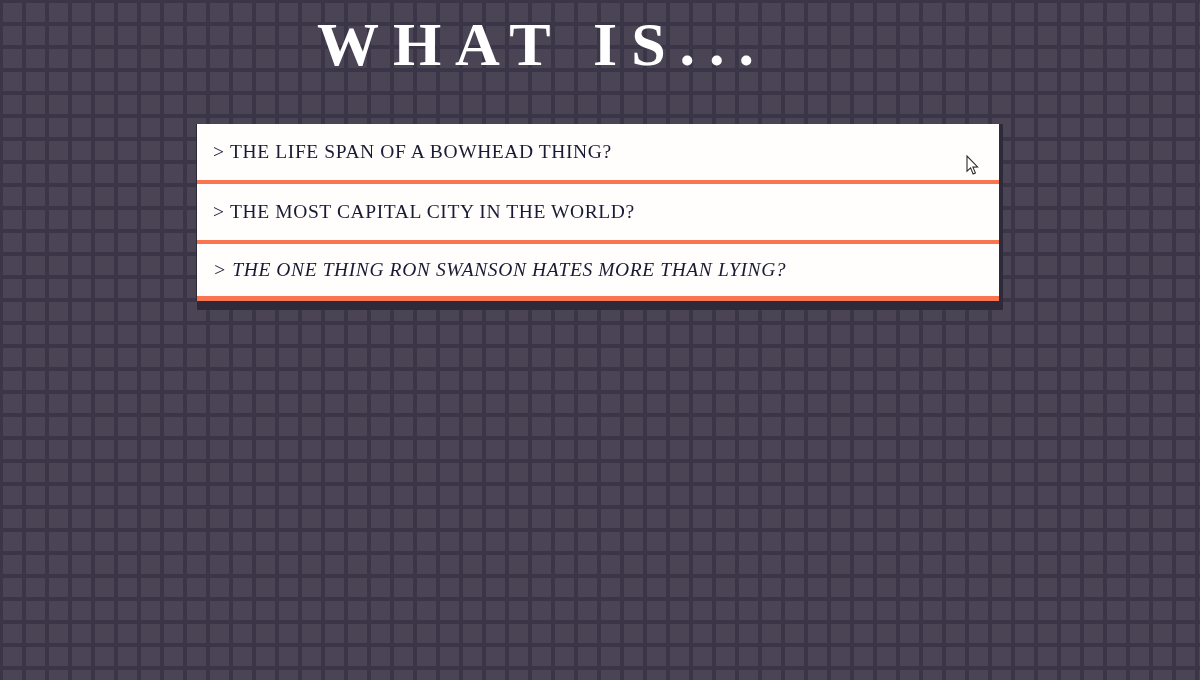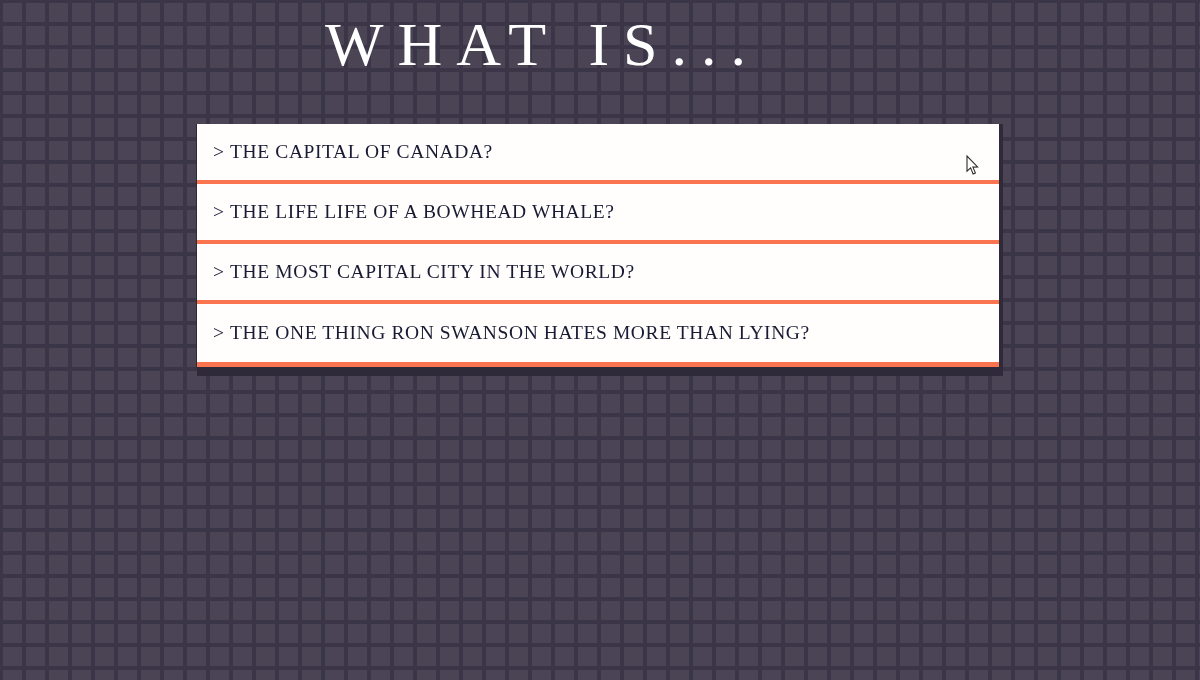--- a/index.html
+++ b/index.html
@@ -28,21 +28,21 @@
     top: 8px;
     left: 0;
     width: 1071px;
     text-align: center;
     color: #ffffff;
     font-family: "Liberation Serif", "DejaVu Serif", serif;
     font-size: 62px;
     line-height: 72px;
     letter-spacing: 14px;
     text-indent: 14px;
-    font-weight: 400;
+    font-weight: 700;
     white-space: nowrap;
     user-select: none;
   }
 
   
   .panel {
     position: absolute;
     left: 197px;
     top: 124px;
     width: 802px;
@@ -61,21 +61,22 @@
     height: 60px;
     box-sizing: border-box;
     background: #fffefd;
     border-bottom: 4px solid #f9744f;
     display: flex;
     align-items: center;
     cursor: pointer;
   }
   .q-row:last-child {
     border-bottom: none;
-    height: 58px;
+    height: 52px;
+    font-style: italic;
   }
 
   .q-text {
     padding-left: 16px;
     color: #181b33;
     font-family: "Liberation Serif", "DejaVu Serif", serif;
     font-size: 19.5px;
     letter-spacing: 0.6px;
     white-space: nowrap;
     user-select: none;
@@ -92,26 +93,23 @@
     pointer-events: none;
   }
 </style>
 </head>
 <body>
 
 <div class="page-title">WHAT IS...</div>
 
 <div class="panel">
 
-  <div class="q-row">
-    <span class="q-text"><span>&gt;</span>&nbsp;<span>THE CAPITAL OF CANADA?</span></span>
-  </div>
 
   <div class="q-row">
-    <span class="q-text"><span>&gt;</span>&nbsp;<span>THE LIFE LIFE OF A BOWHEAD WHALE?</span></span>
+    <span class="q-text"><span>&gt;</span>&nbsp;<span>THE LIFE SPAN OF A BOWHEAD THING?</span></span>
   </div>
 
   <div class="q-row">
     <span class="q-text"><span>&gt;</span>&nbsp;<span>THE MOST CAPITAL CITY IN THE WORLD?</span></span>
   </div>
 
 
   <div class="q-row">
     <span class="q-text"><span>&gt;</span>&nbsp;<span>THE ONE THING RON SWANSON HATES MORE THAN LYING?</span></span>
   </div>

